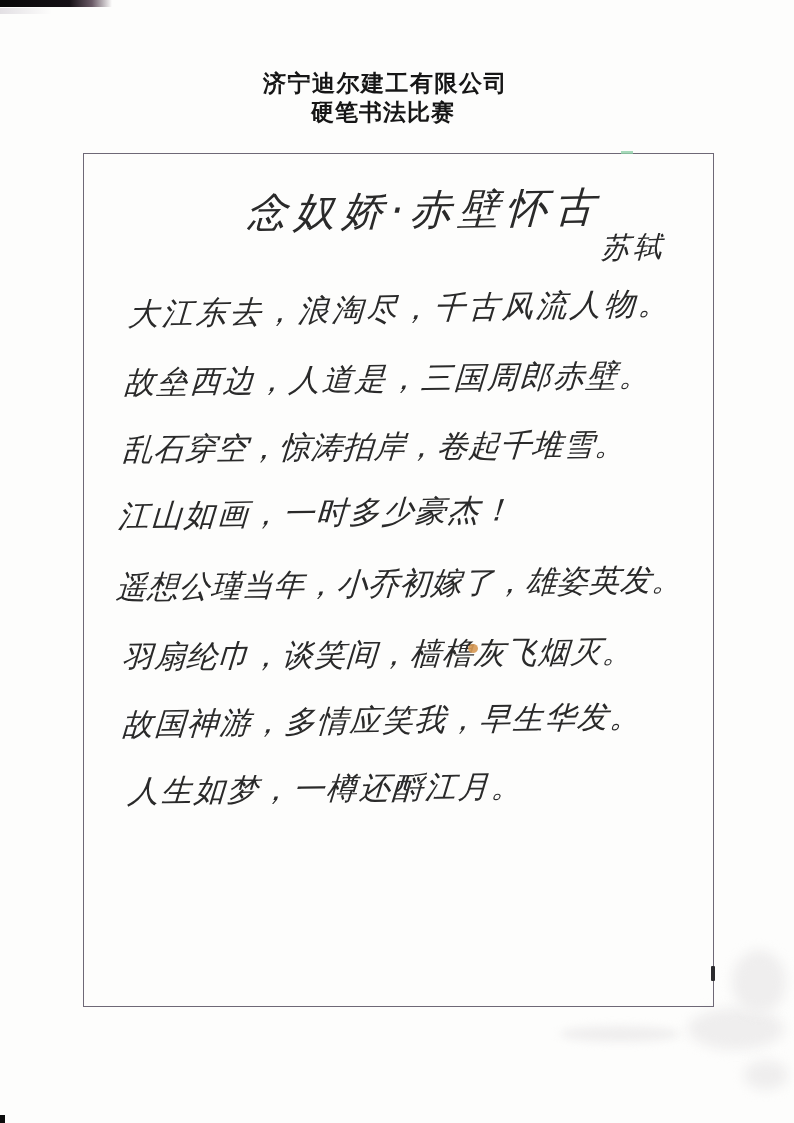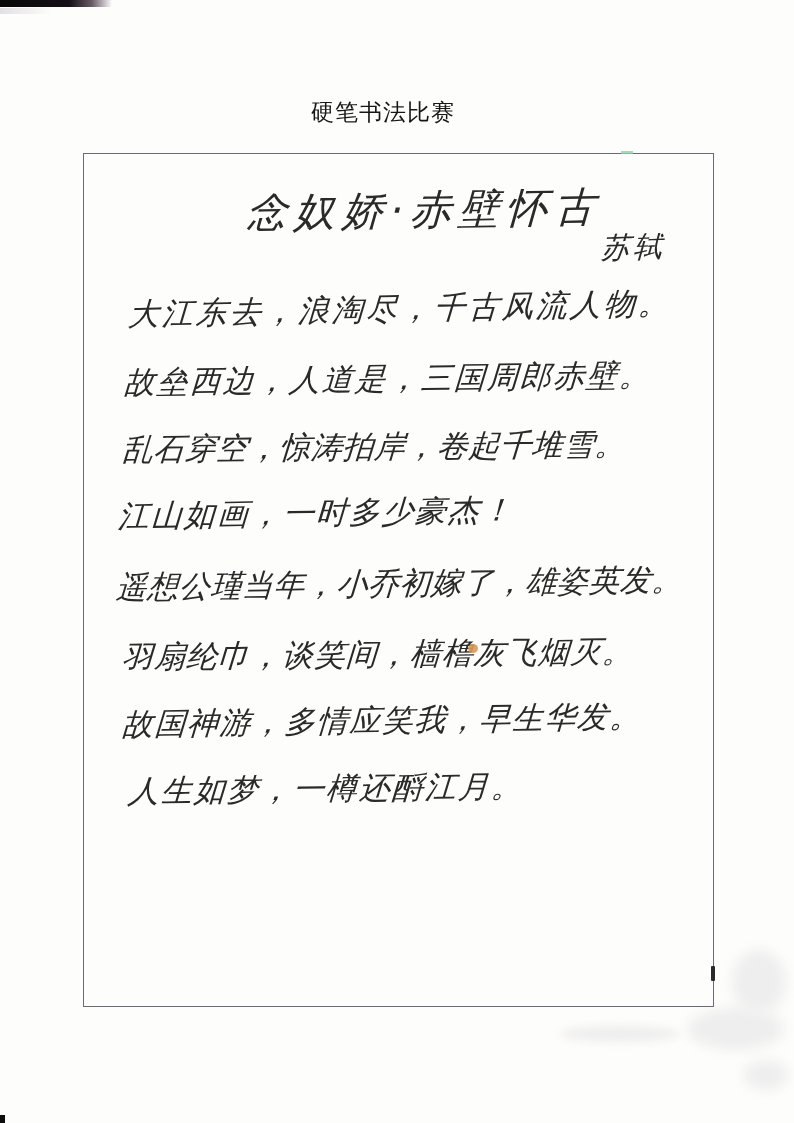--- a/index.html
+++ b/index.html
@@ -72,21 +72,21 @@
     letter-spacing: 1.5px;
     font-weight: 600;
     color: #161616;
     white-space: nowrap;
   }
   .header-event {
     position: absolute;
     left: 311px; top: 97px;
     font-size: 23px;
     letter-spacing: 1px;
-    font-weight: 400;
+    font-weight: 700;
     color: #161616;
     white-space: nowrap;
   }
 
   
   .writing-frame {
     position: absolute;
     left: 83px; top: 153px;
     width: 631px; height: 854px;
     border: 1px solid #6e6876;
@@ -131,20 +131,21 @@
 <div class="page">
 
   <div class="scan-strip-top"></div>
   <div class="scan-strip-top2"></div>
   <div class="scan-corner-bottom-left"></div>
   <div class="smudge s1"></div>
   <div class="smudge s2"></div>
   <div class="smudge s3"></div>
   <div class="smudge s4"></div>
 
+  <div class="header-company">济宁迪尔建工有限公司</div>
   <div class="header-event">硬笔书法比赛</div>
 
   <div class="writing-frame"></div>
   <div class="green-mark"></div>
   <div class="frame-tick"></div>
 
   <div class="hand poem-title">念奴娇·赤壁怀古</div>
   <div class="hand poem-author">苏轼</div>
 
   <div class="hand line l1">大江东去，浪淘尽，千古风流人物。</div>

